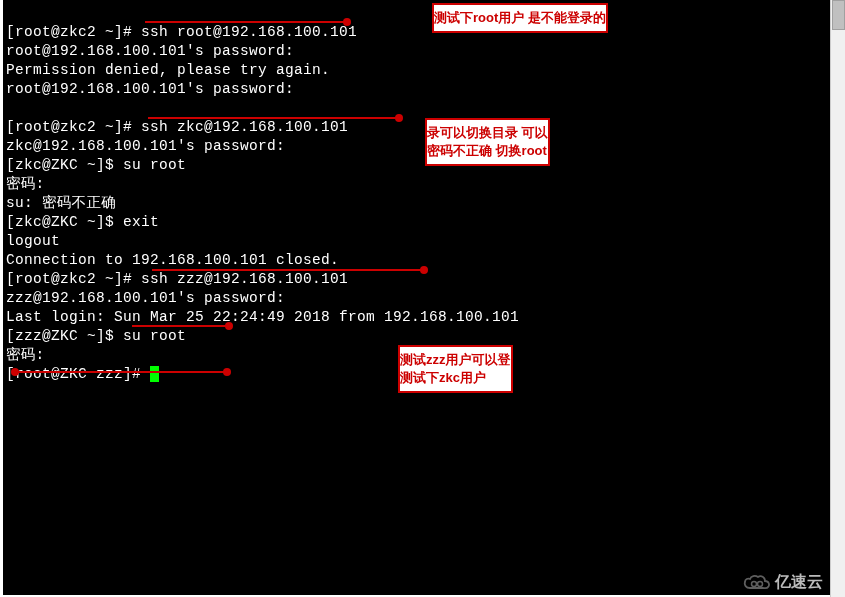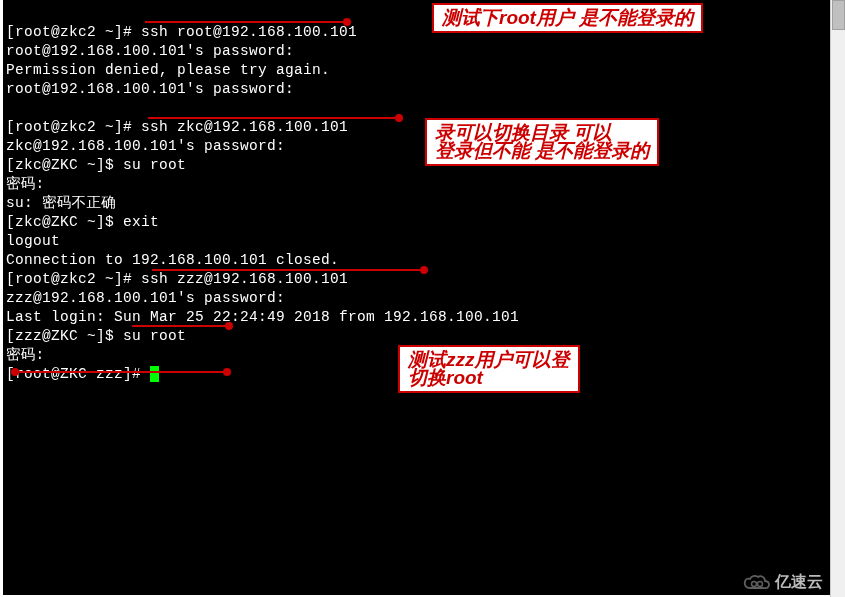--- a/index.html
+++ b/index.html
@@ -49,25 +49,24 @@
       left: 1px;
       background: #c0c0c0;
       border: 1px solid #a0a0a0;
     }
     .annotation {
       position: absolute;
       background: #fff;
       border: 2px solid #cc0000;
       color: #cc0000;
       font-family: "SimSun", sans-serif;
-      font-size: 19px;
+      font-size: 13px;
       line-height: 18px;
-      padding: 4px 8px;
+      padding: 4px 0;
       font-weight: bold;
-      font-style: italic;
     }
     .anno1 { left: 432px; top: 3px; }
     .anno2 { left: 425px; top: 118px; }
     .anno3 { left: 398px; top: 345px; }
     .red-line {
       position: absolute;
       background: #cc0000;
       height: 2px;
     }
     .red-dot {
@@ -122,28 +121,28 @@
 </div>
 
 <div class="annotation anno1">
   <span>测试下root用户 是不能登录的</span>
 </div>
 <div class="red-line" style="left:145px; top:21px; width:200px;"></div>
 <div class="red-dot" style="left:343px; top:18px;"></div>
 
 <div class="annotation anno2">
   <span>录可以切换目录 可以</span><br>
-  <span>登录但不能 是不能登录的</span>
+  <span>密码不正确 切换root</span>
 </div>
 <div class="red-line" style="left:148px; top:117px; width:250px;"></div>
 <div class="red-dot" style="left:395px; top:114px;"></div>
 
 <div class="annotation anno3">
   <span>测试zzz用户可以登</span><br>
-  <span>切换root</span>
+  <span>测试下zkc用户</span>
 </div>
 <div class="red-line" style="left:152px; top:269px; width:270px;"></div>
 <div class="red-dot" style="left:420px; top:266px;"></div>
 <div class="red-line" style="left:132px; top:325px; width:95px;"></div>
 <div class="red-dot" style="left:225px; top:322px;"></div>
 <div class="red-line" style="left:15px; top:371px; width:210px;"></div>
 <div class="red-dot" style="left:11px; top:368px;"></div>
 <div class="red-dot" style="left:223px; top:368px;"></div>
 
 <div class="watermark">

